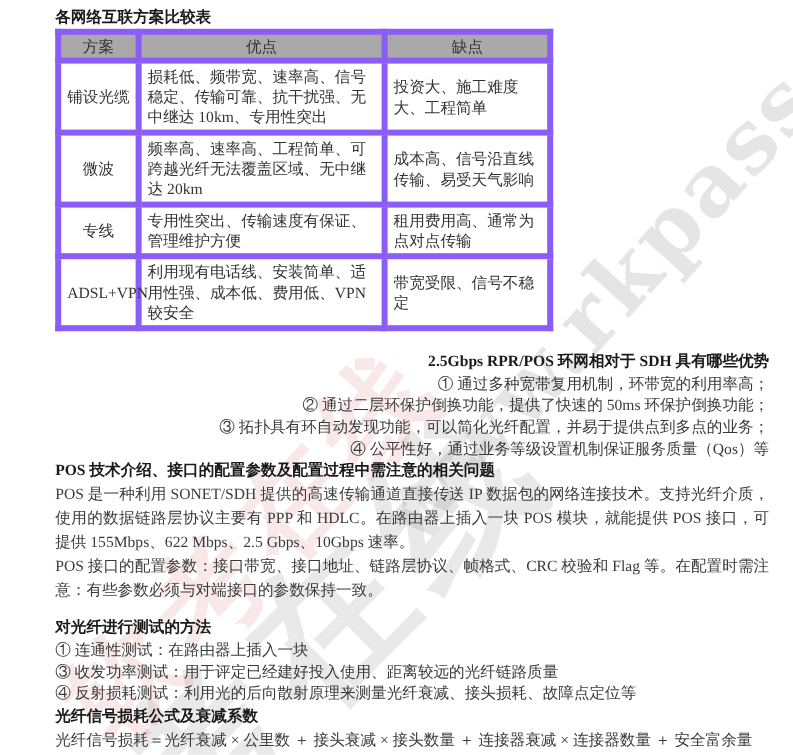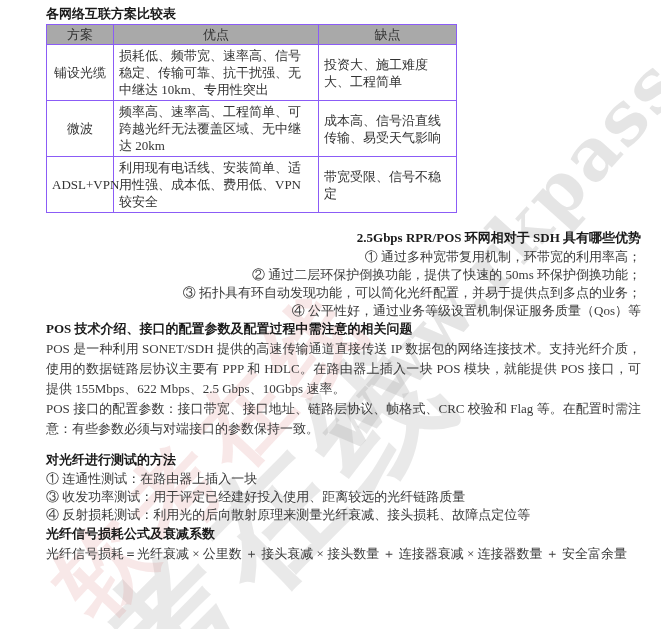--- a/index.html
+++ b/index.html
@@ -63,21 +63,21 @@
     color: #1a1a1a;
     margin: 0 0 3px 0;
     line-height: 15px;
   }
   table.cmp {
     border-collapse: collapse;
     width: 410px;
     table-layout: fixed;
   }
   table.cmp th, table.cmp td {
-    border: 1px solid #8b5cf6;
+    border: 5px solid #8b5cf6;
     font-size: 13px;
     line-height: 17px;
     padding: 2px 5px;
     font-weight: normal;
     color: #333333;
   }
   table.cmp th {
     background: #a9a9a9;
     text-align: center;
     height: 16px;
@@ -143,20 +143,25 @@
           <td class="scheme">铺设光缆</td>
           <td class="pros">损耗低、频带宽、速率高、信号稳定、传输可靠、抗干扰强、无中继达 10km、专用性突出</td>
           <td class="cons">投资大、施工难度大、工程简单</td>
         </tr>
         <tr>
           <td class="scheme">微波</td>
           <td class="pros">频率高、速率高、工程简单、可跨越光纤无法覆盖区域、无中继达 20km</td>
           <td class="cons">成本高、信号沿直线传输、易受天气影响</td>
         </tr>
         <tr>
+          <td class="scheme">专线</td>
+          <td class="pros">专用性突出、传输速度有保证、管理维护方便</td>
+          <td class="cons">租用费用高、通常为点对点传输</td>
+        </tr>
+        <tr>
           <td class="scheme">ADSL+VPN</td>
           <td class="pros">利用现有电话线、安装简单、适用性强、成本低、费用低、VPN 较安全</td>
           <td class="cons">带宽受限、信号不稳定</td>
         </tr>
       </tbody>
     </table>
 
     <section class="sec-rpr">
       <h2 class="sec-heading">2.5Gbps RPR/POS 环网相对于 SDH 具有哪些优势</h2>
       <p class="li">① 通过多种宽带复用机制，环带宽的利用率高；</p>

